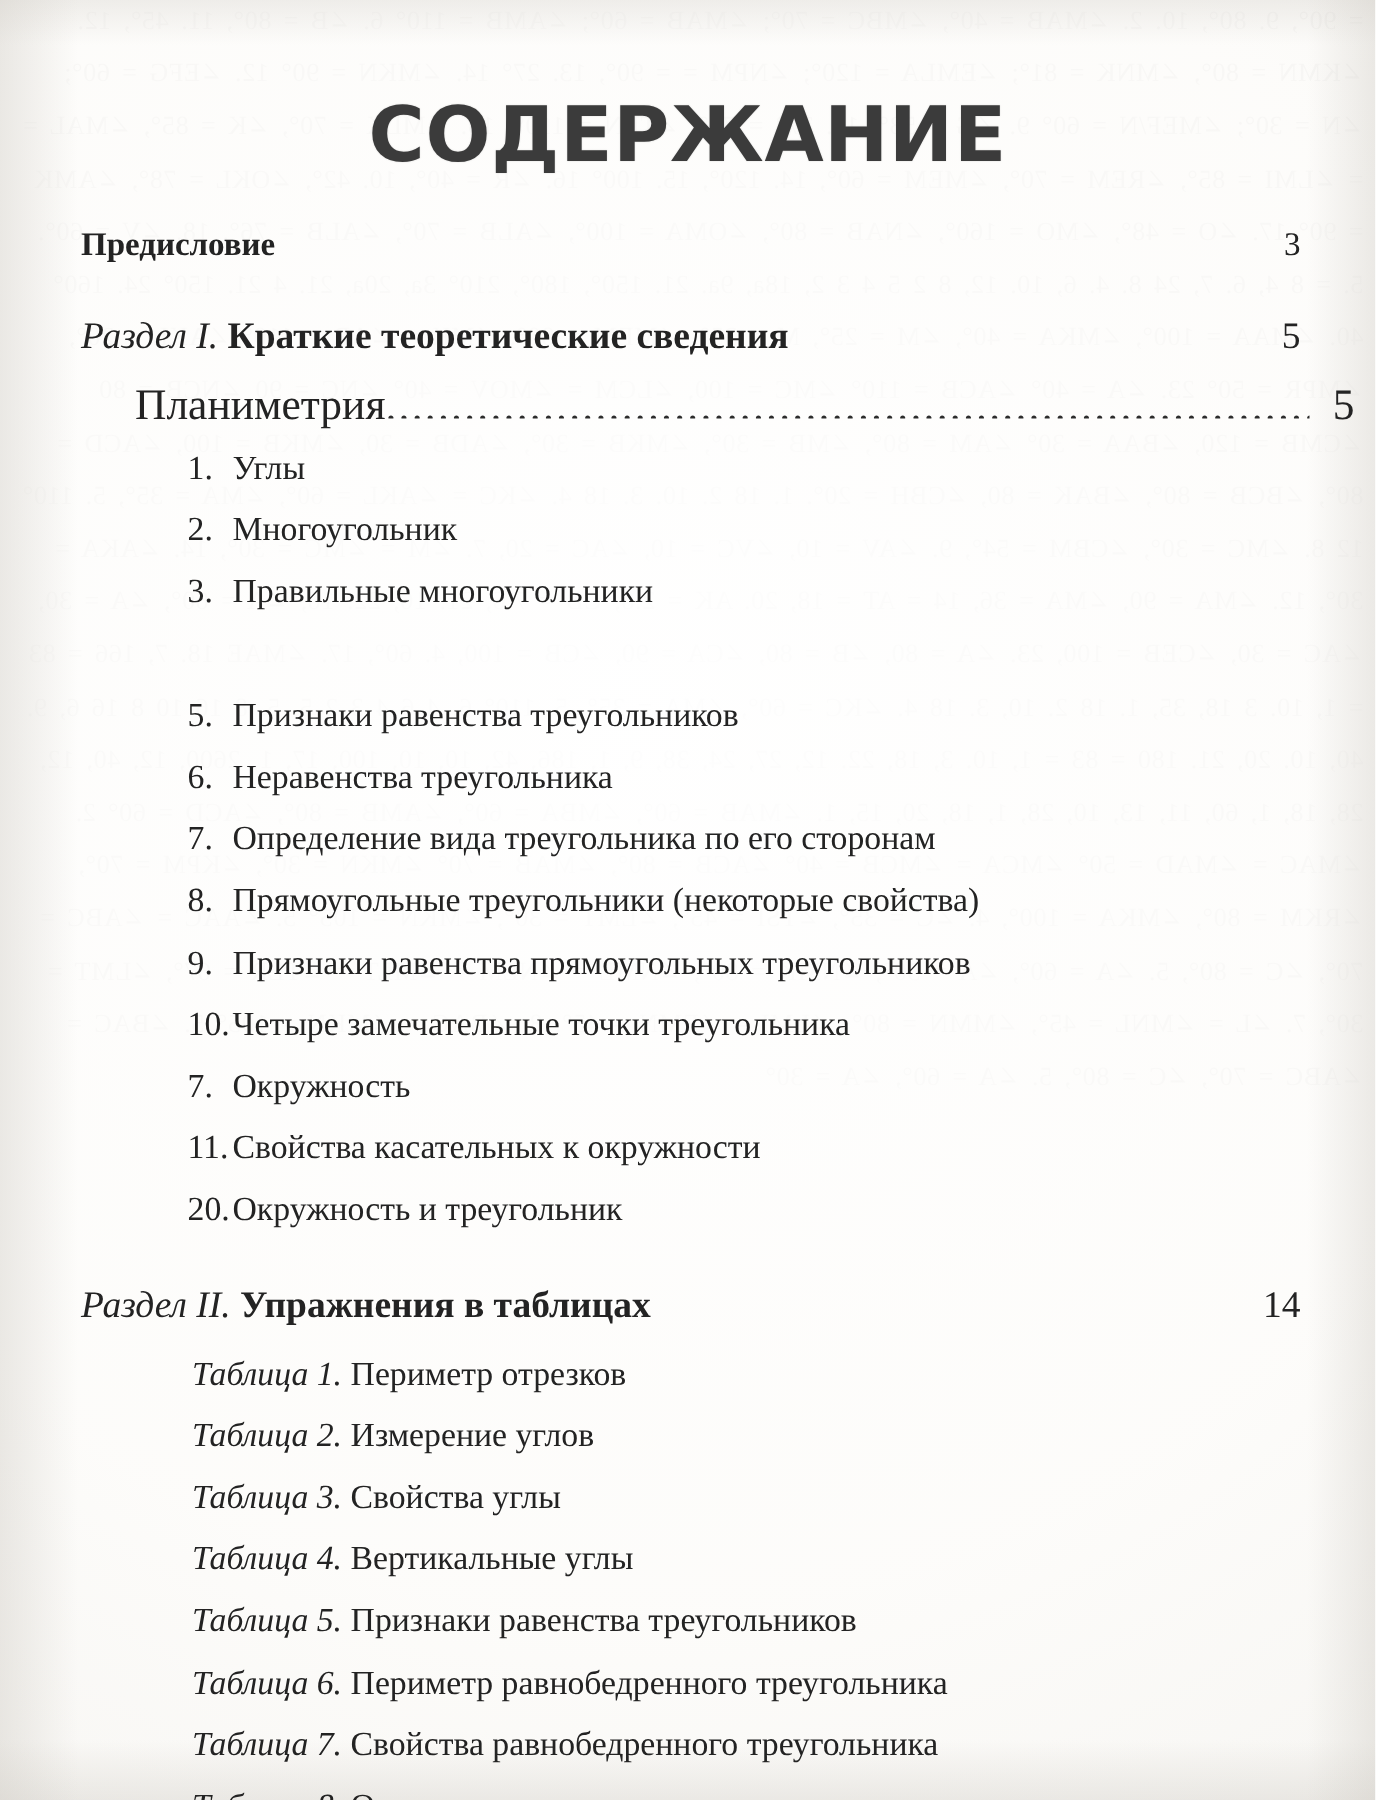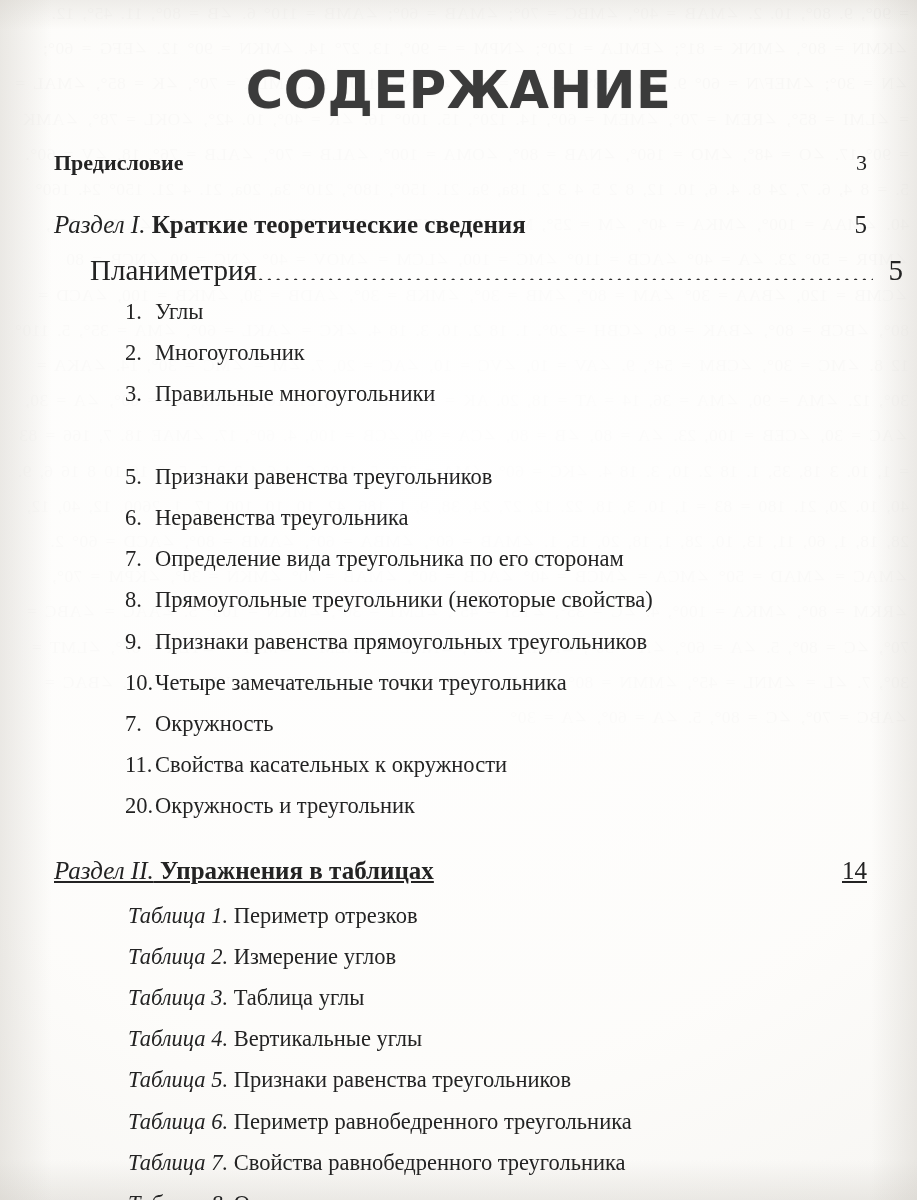--- a/index.html
+++ b/index.html
@@ -163,21 +163,21 @@
 
   .lvl-table {
     font-size: 22.5px;
     line-height: 41.2px;
     padding-left: 74px;
     font-weight: normal;
   }
   .lvl-table .tbl-num { font-style: italic; }
   .lvl-table .pageno { padding-left: 0px; }
 
-  .gap-before { margin-top: 20px; text-decoration: underline; }
+  .gap-before { margin-top: 20px; }
   .gap-part   { margin-top: 16px; gap: 32px; }
 </style>
 </head>
 <body>
 
 <div id="page">
 
   <div id="bleed-layer">= 90°, 9. 80°, 10. 2. ∠MAB = 40°, ∠MBC = 70°; ∠MAB = 60°; ∠AMB = 110° 6. ∠B = 80°, 11. 45°, 12. ∠KMN = 80°, ∠MNK = 81°; ∠EMLA = 120°; ∠NPM = = 90°, 13. 27° 14. ∠MKN = 90° 12. ∠EFG = 60°; ∠N = 30°; ∠MEF/N = 60° 9. ∠G = 53°, 11. 27° = 70°, ∠TLN = 110°, 13. ∠MLK = 70°, ∠K = 85°, ∠MAL = = ∠LMI = 85°, ∠REM = 70°, ∠MEM = 60°, 14. 120°, 15. 100° 16. ∠R = 40°, 10. 42°, ∠OKL = 78°, ∠AMK = 90° 17. ∠O = 48°, ∠MO = 160°, ∠NAB = 80°, ∠OMA = 100°, ∠ALB = 70°, ∠ALB = 76°, 18. ∠V = 60°. 5. = 8 4, 6. 7, 24 8. 4. 6, 10. 12, 8 2 5 4 3 2, 18a, 9a. 21. 150°, 180°, 210° 3a, 20a, 21. 4 21. 150° 24. 160° 40. ∠MAA = 100°, ∠MKA = 40°, ∠M = 25°, M = 35°, ∠MEM = 80°, ∠MK = ∠AR = 110° ∠AKL = 20°, ∠MPR = 50° 23. ∠A = 40° ∠ACB = 110° ∠MC = 100, ∠LCM = ∠MOV = 40° ∠NC = 90 ∠NCB = 80 ∠CMB = 120, ∠BAA = 30° ∠AM = 80°, ∠MB = 30°, ∠MKB = 30°, ∠ADB = 30, ∠MKB = 100, ∠ACD = 80°, ∠BCB = 80°, ∠BAK = 80, ∠CBH = 20°. 1. 18 2. 10. 3. 18 4. ∠KC = ∠AKL = 60°, ∠MA = 35°, 5. 110° 12 8. ∠MC = 30°, ∠CBM = 54°, 9. ∠AV = 10, ∠VC = 10, ∠AC = 20, 7. ∠M = ∠MC = 30°, 14. ∠AKA = 30°, 12. ∠MA = 90, ∠MA = 36, 14 = AT = 18, 20. AK = 2.8, CB = 7.6, 21. 16, 22. 16, ∠A = 60°, ∠A = 30, ∠AC = 30, ∠CEB = 100, 23. ∠A = 80, ∠B = 80, ∠CA = 90, ∠CB = 100, 4. 60°, 17. ∠MAE 18. 7, 166 = 83 = 1, 10. 3 18, 35, 1. 18 2. 10, 3. 18 4. ∠KC = 60°, ∠MA = 35°, 5. 110° 6. 4 6 4 3 2 5, 5. 8 16 10 8 16 6, 9. 40, 10. 20, 21. 180 = 83 = 1, 10. 3, 18, 22. 12, 27, 24, 38, 9, 1, 186, 42, 10, 10, 100, 17, 1, 2600, 12, 40, 12, 28, 18, 1, 60, 11, 13, 10, 28, 1, 18, 20, 15, 1. ∠MAB = 60°, ∠MBA = 60°, ∠AMB = 80°, ∠ACD = 60° 2. ∠MAC = ∠MAD = 50° ∠MCA = ∠MCB = 40° ∠ACB = 80°, ∠MAB = 70° ∠MKN = 30°, ∠KPM = 70°, ∠RKM = 80°, ∠MKA = 100°, 4. ∠C = 35°, ∠TSI = 45°, ∠LMT = 30°, ∠MKN = 105° 5. ∠AAC = ∠ABC = 70°, ∠C = 80°, 5. ∠A = 60°, ∠A = 30°, ∠NMK = 80°, ∠NML = ∠NLM = ∠MLT = ∠TLR = 67°, ∠LMT = 30°, 7. ∠L = ∠MNL = 45°, ∠MMN = 80°, ∠LMI = ∠EMN = 45°, 8. ∠BAC = ∠MKN = 105° 5. ∠BAC = ∠ABC = 70°, ∠C = 80°, 5. ∠A = 60°, ∠A = 30°</div>
 
   <div id="paper-tint"></div>
@@ -277,21 +277,21 @@
         <span class="label"><span class="tbl-num">Таблица 1.</span><span> Периметр отрезков </span></span>
         <span class="leader"></span>
         <span class="pageno">14</span>
       </div>
       <div class="row lvl-table ">
         <span class="label"><span class="tbl-num">Таблица 2.</span><span> Измерение углов </span></span>
         <span class="leader"></span>
         <span class="pageno">17</span>
       </div>
       <div class="row lvl-table ">
-        <span class="label"><span class="tbl-num">Таблица 3.</span><span> Таблица углы </span></span>
+        <span class="label"><span class="tbl-num">Таблица 3.</span><span> Свойства углы </span></span>
         <span class="leader"></span>
         <span class="pageno">21</span>
       </div>
       <div class="row lvl-table ">
         <span class="label"><span class="tbl-num">Таблица 4.</span><span> Вертикальные углы </span></span>
         <span class="leader"></span>
         <span class="pageno">23</span>
       </div>
       <div class="row lvl-table ">
         <span class="label"><span class="tbl-num">Таблица 5.</span><span> Признаки равенства треугольников </span></span>

